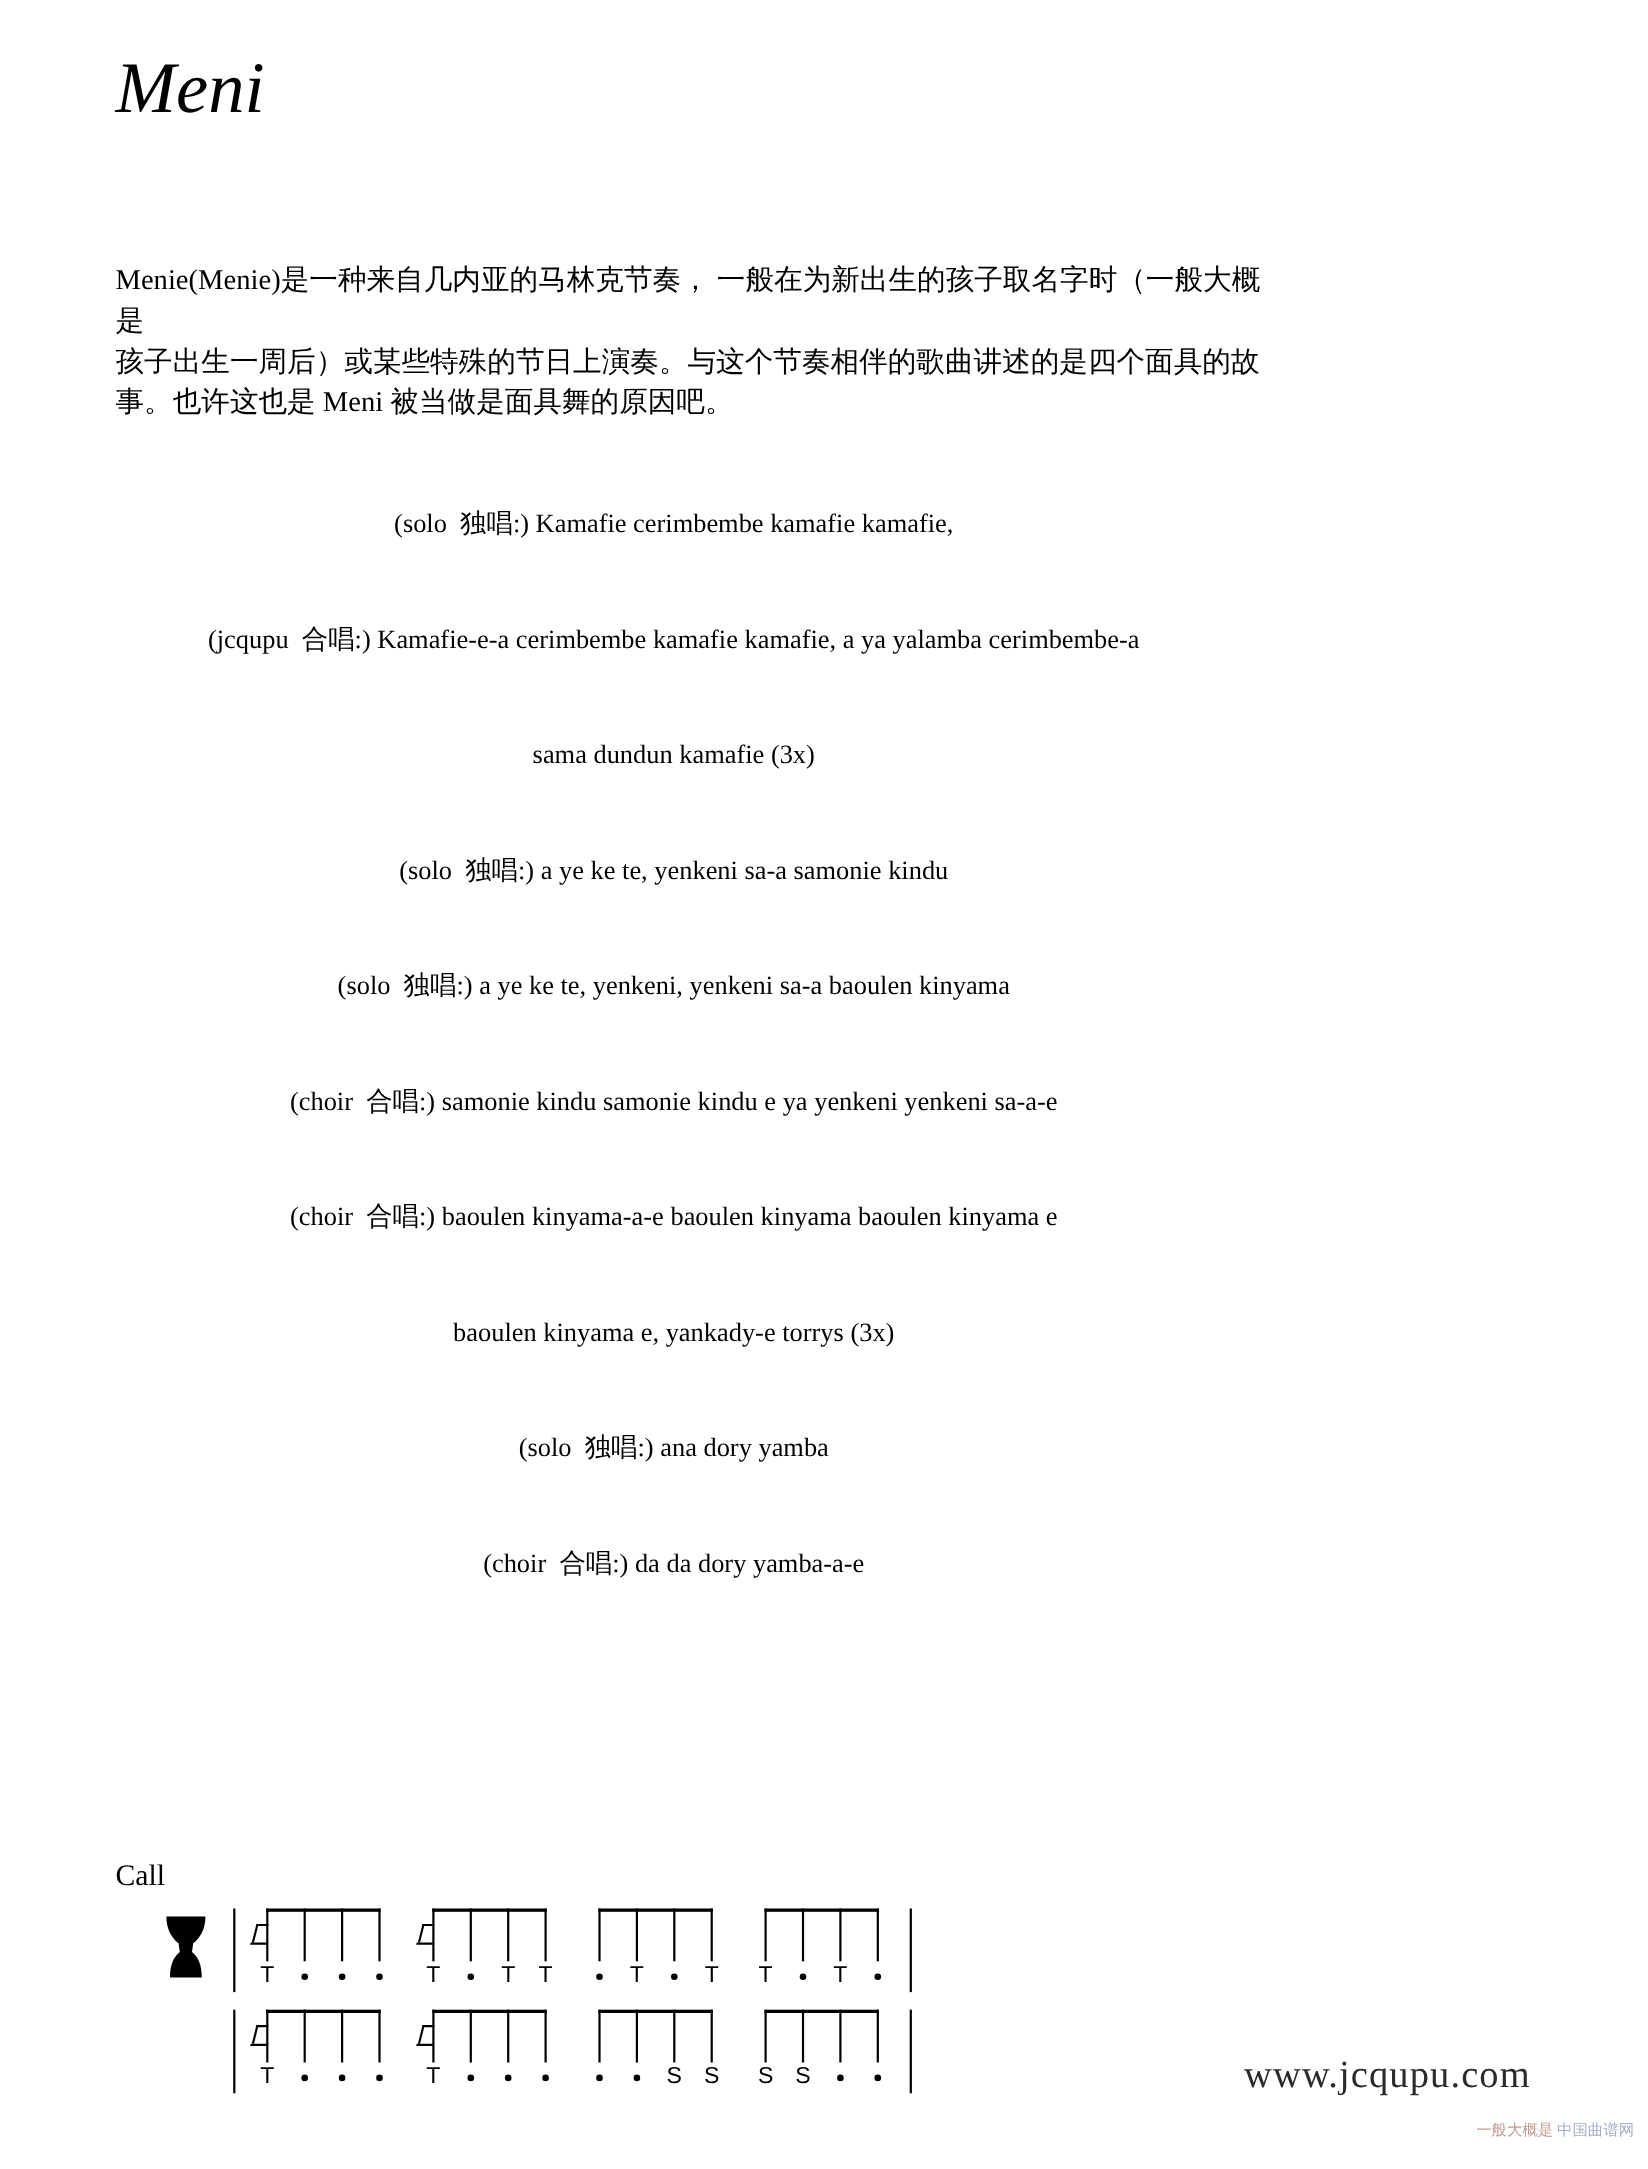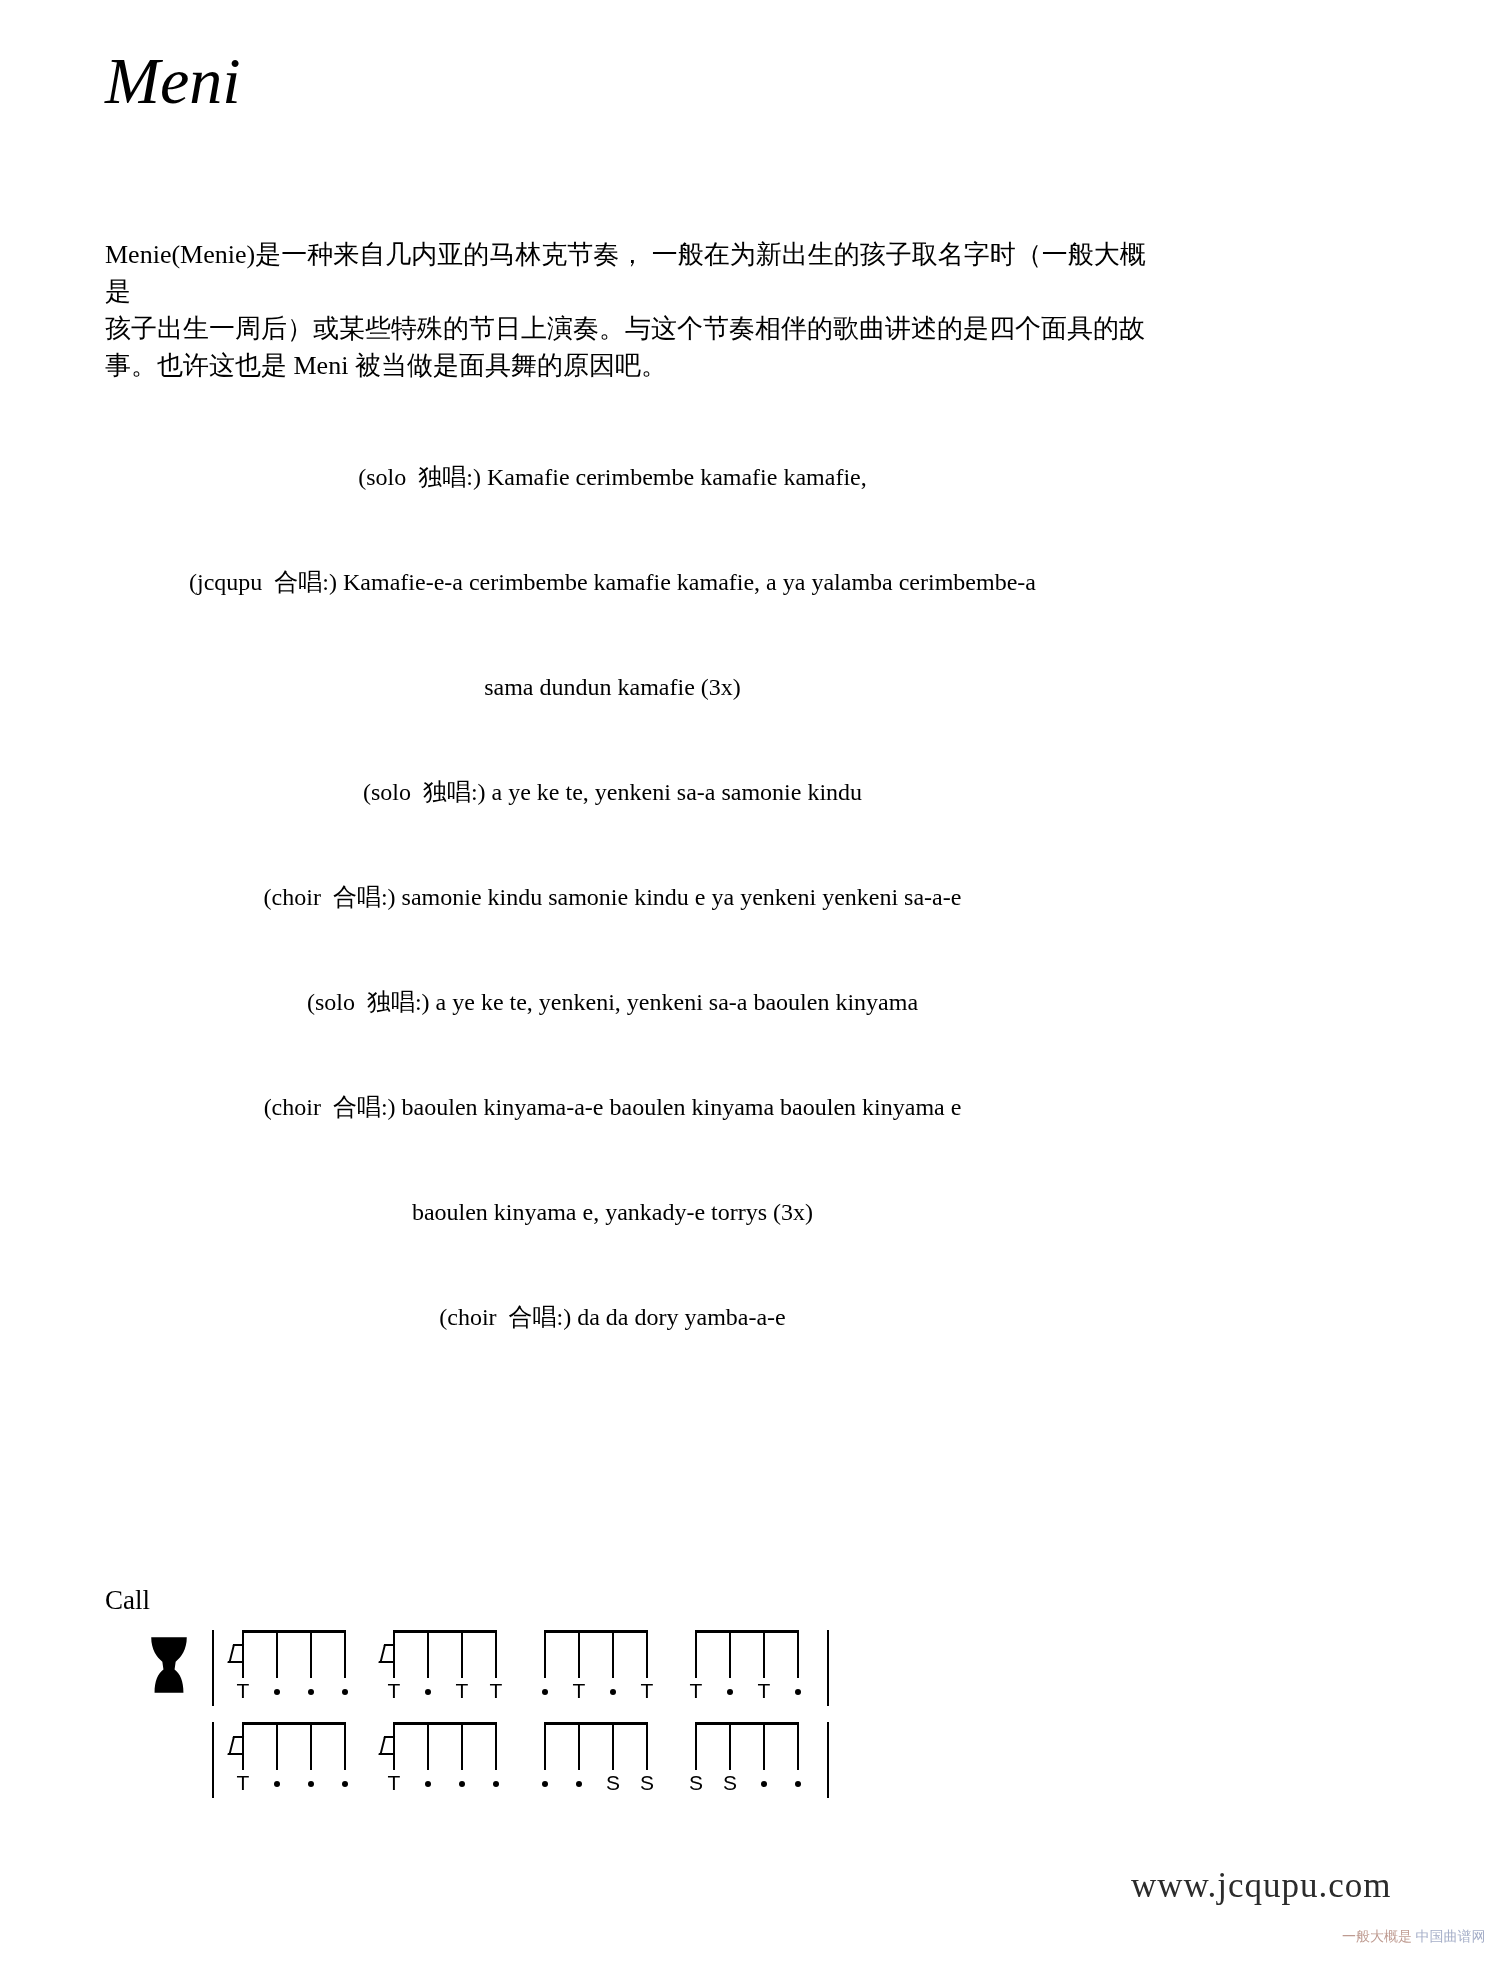--- a/index.html
+++ b/index.html
@@ -53,24 +53,25 @@
     <div>Menie(Menie)是一种来自几内亚的马林克节奏， 一般在为新出生的孩子取名字时（一般大概是</div>
     <div>孩子出生一周后）或某些特殊的节日上演奏。与这个节奏相伴的歌曲讲述的是四个面具的故</div>
     <div>事。也许这也是 Meni 被当做是面具舞的原因吧。</div>
   </div>
 
   <div class="lyrics">
     <div>(solo  独唱:) Kamafie cerimbembe kamafie kamafie,</div>
     <div>(jcqupu  合唱:) Kamafie-e-a cerimbembe kamafie kamafie, a ya yalamba cerimbembe-a</div>
     <div>sama dundun kamafie (3x)</div>
     <div>(solo  独唱:) a ye ke te, yenkeni sa-a samonie kindu</div>
+    <div>(solo  独唱:) a ye ke te, yenkeni, yenkeni sa-a baoulen kinyama</div>
     <div>(choir  合唱:) samonie kindu samonie kindu e ya yenkeni yenkeni sa-a-e</div>
-    <div>(solo  独唱:) a ye ke te, yenkeni, yenkeni sa-a baoulen kinyama</div>
     <div>(choir  合唱:) baoulen kinyama-a-e baoulen kinyama baoulen kinyama e</div>
     <div>baoulen kinyama e, yankady-e torrys (3x)</div>
+    <div>(solo  独唱:) ana dory yamba</div>
     <div>(choir  合唱:) da da dory yamba-a-e</div>
   </div>
 
   <div class="call-label">Call</div>
 
   <div id="notation-area">
       <div class="system sys-call">
         <div class="icon-wrap">
           <div class="icon"><svg viewBox="0 0 36 52" width="40" height="58">
               <path d="M2,1 H34 C34,12 29,19 24,23 L23,30 C28,34 31,40 31,51 L5,51 C5,40 8,34 13,30 L12,23 C7,19 2,12 2,1 Z" fill="#000"></path>

